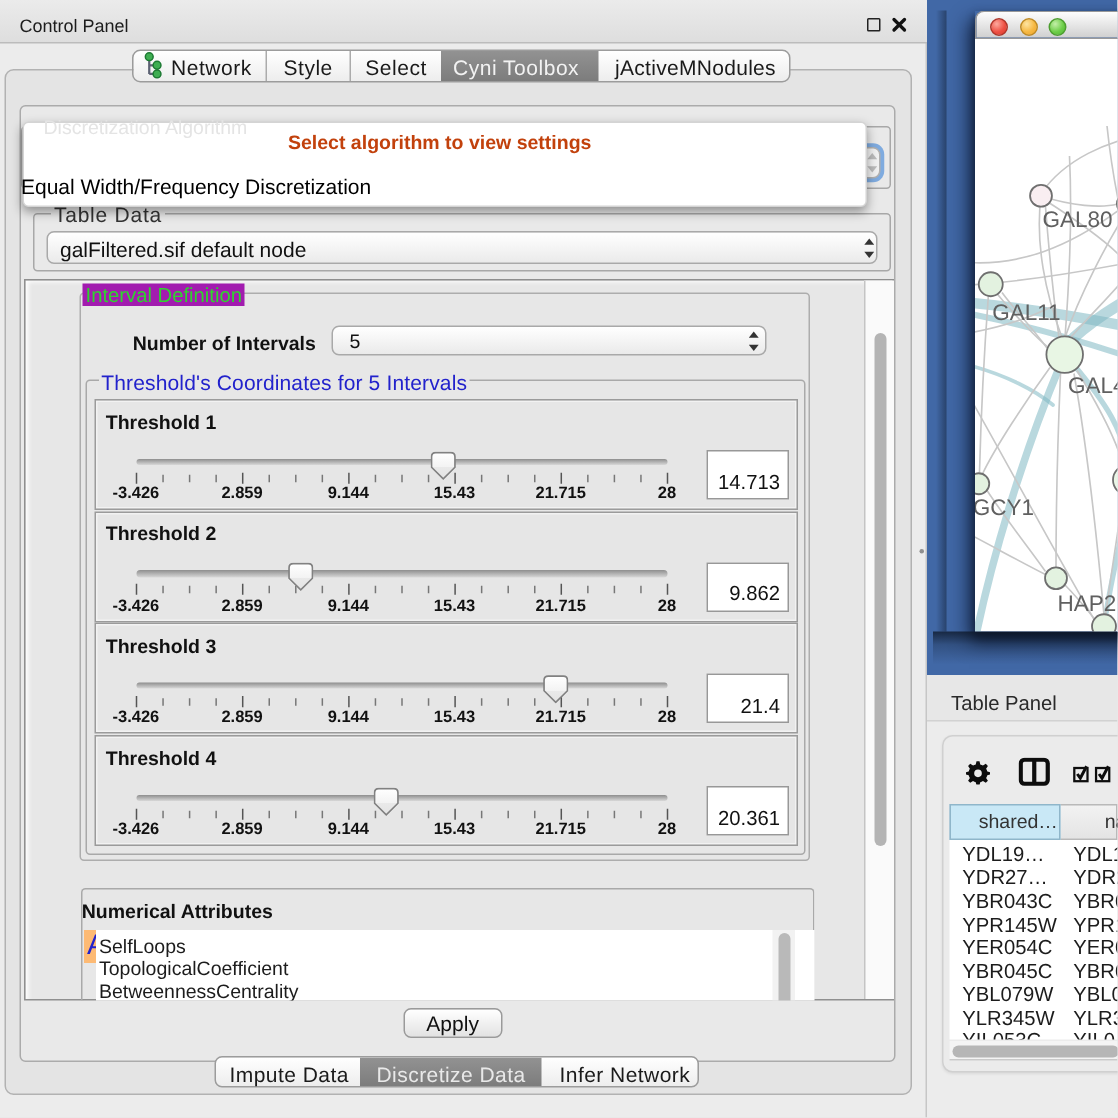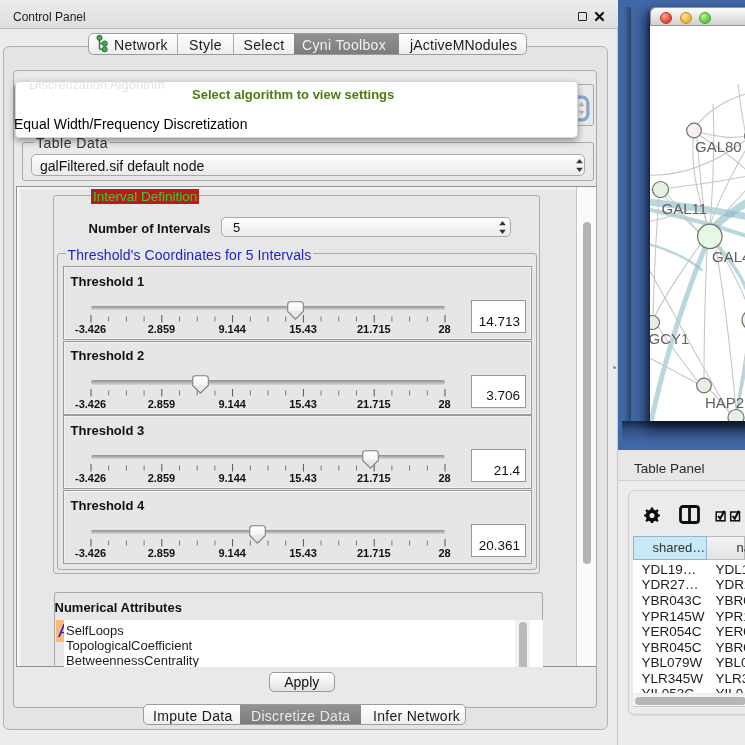--- a/index.html
+++ b/index.html
@@ -154,37 +154,37 @@
   <svg class="abs" style="left:576px; top:101px;" width="11" height="15" viewBox="0 0 11 15">
     <path d="M5.5 1 L8.8 5.2 L2.2 5.2 Z" fill="#bbb"></path>
     <path d="M5.5 14 L8.8 9.8 L2.2 9.8 Z" fill="#bbb"></path>
   </svg>
 
   <div class="abs" style="left:22px; top:141.5px; width:572px; height:39px; border:1px solid #a8a8a8; border-radius:3px;"></div>
   <div class="txt" style="left:34px; top:135px; font-size:14px; letter-spacing:0.5px; color:#333; background:#e9e9e9; padding:0 2px;">Table Data</div>
 
   <div class="abs" style="left:15px; top:81px; width:563px; height:56.5px; background:#fff; border:1px solid #d4d4d4; border-radius:4px; box-shadow:0 3px 7px rgba(0,0,0,0.38);"></div>
   <div class="txt" style="left:29px; top:77px; font-size:13px; color:#e4e4e4;">Discretization Algorithm</div>
-  <div class="txt" style="left:192px; top:87px; font-size:13px; font-weight:bold; color:#4d7c0f;">Select algorithm to view settings</div>
+  <div class="txt" style="left:192px; top:87px; font-size:13px; font-weight:bold; color:#c2410c;">Select algorithm to view settings</div>
   <div class="txt" style="left:14px; top:116px; font-size:14px; color:#000;">Equal Width/Frequency Discretization</div>
 
   <div class="abs" style="left:30.5px; top:154px; width:554.5px; height:21.5px; background:linear-gradient(#ffffff,#eaeaea); border:1px solid #a9a9a9; border-radius:5px;"></div>
   <div class="txt" style="left:40px; top:157.5px; font-size:14px; color:#111;">galFiltered.sif default node</div>
   <svg class="abs" style="left:574px; top:157.5px;" width="11" height="15" viewBox="0 0 11 15">
     <path d="M5.5 1 L8.8 5.2 L2.2 5.2 Z" fill="#333"></path>
     <path d="M5.5 14 L8.8 9.8 L2.2 9.8 Z" fill="#333"></path>
   </svg>
 
   <div class="abs" style="left:16px; top:185.5px; width:580px; height:481.5px; background:#e7e7e7; border:1px solid #8f8f8f; box-shadow:inset 3px 2px 3px -1px rgba(255,255,255,0.95);"></div>
 
   <div class="abs" style="left:575.5px; top:186.5px; width:20px; height:479.5px; background:#fafafa; border-left:1px solid #c4c4c4;"></div>
   <div class="abs" style="left:582.5px; top:222px; width:8.5px; height:342px; background:#b4b4b4; border-radius:4.5px;"></div>
 
   <div class="abs" style="left:53px; top:194.5px; width:487px; height:379px; border:1px solid #adadad; border-radius:3px;"></div>
-  <div class="txt" style="left:55px; top:189px; font-size:13.5px; color:#2fd32f; background:#b91c1c; padding:0 2px;margin-left:36px;">Interval Definition</div>
+  <div class="txt" style="left:55px; top:189px; font-size:13.5px; color:#2fd32f; background:#a21caf; padding:0 2px;">Interval Definition</div>
 
   <div class="txt" style="left:88.5px; top:221px; font-size:13px; font-weight:bold; color:#111;">Number of Intervals</div>
   <div class="abs" style="left:221px; top:217px; width:289.5px; height:19.5px; background:linear-gradient(#ffffff,#eaeaea); border:1px solid #a9a9a9; border-radius:5px;"></div>
   <div class="txt" style="left:233px; top:220px; font-size:13px; color:#111;">5</div>
   <svg class="abs" style="left:496.5px; top:219.5px;" width="11" height="15" viewBox="0 0 11 15">
     <path d="M5.5 1 L8.8 5.2 L2.2 5.2 Z" fill="#333"></path>
     <path d="M5.5 14 L8.8 9.8 L2.2 9.8 Z" fill="#333"></path>
   </svg>
 
   <div class="abs" style="left:56.5px; top:252.5px; width:480px; height:317.5px; border:1px solid #a9a9a9; border-radius:3px;"></div>
@@ -272,21 +272,21 @@
           <linearGradient id="thg340" x1="0" y1="0" x2="0" y2="1">
             <stop offset="0" stop-color="#ffffff"></stop>
             <stop offset="0.55" stop-color="#f3f3f3"></stop>
             <stop offset="0.56" stop-color="#e9e9e9"></stop>
             <stop offset="1" stop-color="#e4e4e4"></stop>
           </linearGradient>
         </defs>
       <path d="M 3.5 0.7 L 13.5 0.7 Q 16.3 0.7 16.3 3.5 L 16.3 10.5 L 8.5 18.2 L 0.7 10.5 L 0.7 3.5 Q 0.7 0.7 3.5 0.7 Z" fill="url(#thg340)" stroke="#818181" stroke-width="1.1"></path>
     </svg>
 <div class="abs" style="left:471px; top:374.7px; width:54.5px; height:33px; background:#fff; border:1px solid #989898;"></div>
-<div class="txt" style="left:471px; top:388.2px; width:49px; text-align:right; font-size:13.5px; color:#111;">3.706</div>
+<div class="txt" style="left:471px; top:388.2px; width:49px; text-align:right; font-size:13.5px; color:#111;">9.862</div>
 <div class="abs" style="left:63px; top:415.4px; width:469px; height:74px; background:#e6e6e6; border:1px solid #9b9b9b; box-shadow:inset 0 0 0 1px #f2f2f2;"></div>
 <div class="txt" style="left:70.5px; top:422.9px; font-size:13px; font-weight:bold; color:#111;">Threshold 3</div>
 <div class="abs" style="left:90.6px; top:454.9px; width:354.0px; height:4.5px; background:linear-gradient(#8e8e8e,#d8d8d8); border-radius:2.5px;"></div>
 <svg class="abs" style="left:89.6px; top:463.9px;" width="357" height="8" viewBox="0 0 357 8">
         <line x1="1.0" y1="0" x2="1.0" y2="7.5" stroke="#555" stroke-width="1"></line>
         <line x1="18.7" y1="1.5" x2="18.7" y2="6.5" stroke="#777" stroke-width="1"></line>
         <line x1="36.4" y1="1.5" x2="36.4" y2="6.5" stroke="#777" stroke-width="1"></line>
         <line x1="54.1" y1="1.5" x2="54.1" y2="6.5" stroke="#777" stroke-width="1"></line>
         <line x1="71.8" y1="0" x2="71.8" y2="7.5" stroke="#555" stroke-width="1"></line>
         <line x1="89.5" y1="1.5" x2="89.5" y2="6.5" stroke="#777" stroke-width="1"></line>

